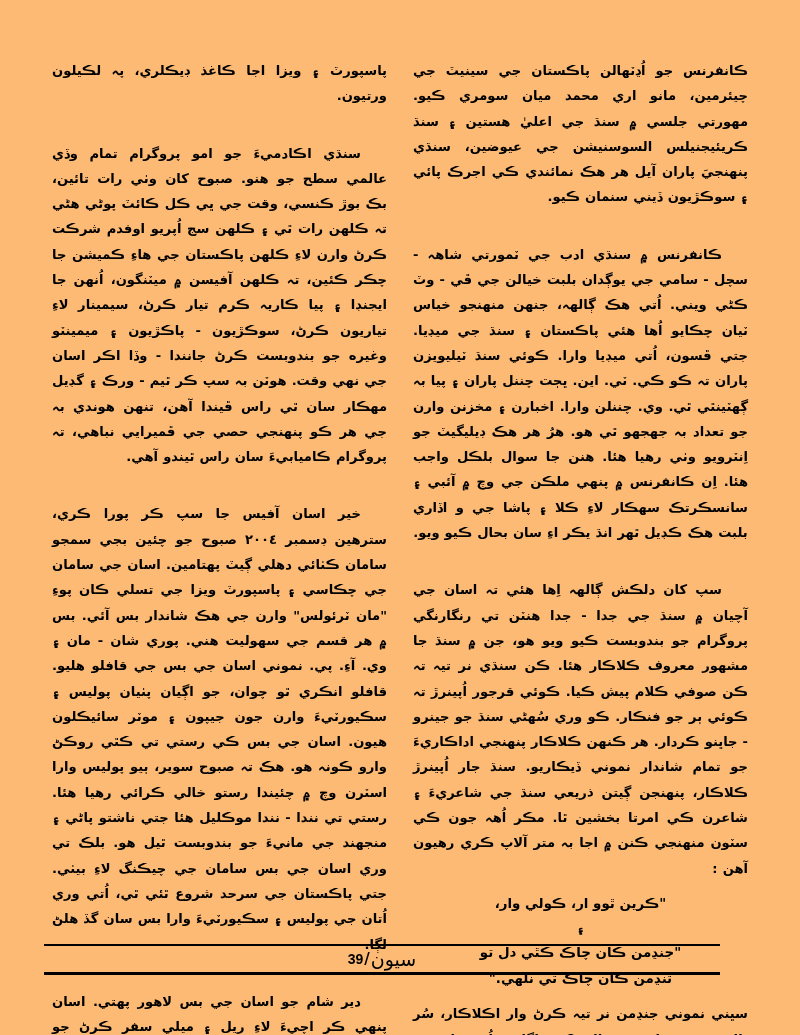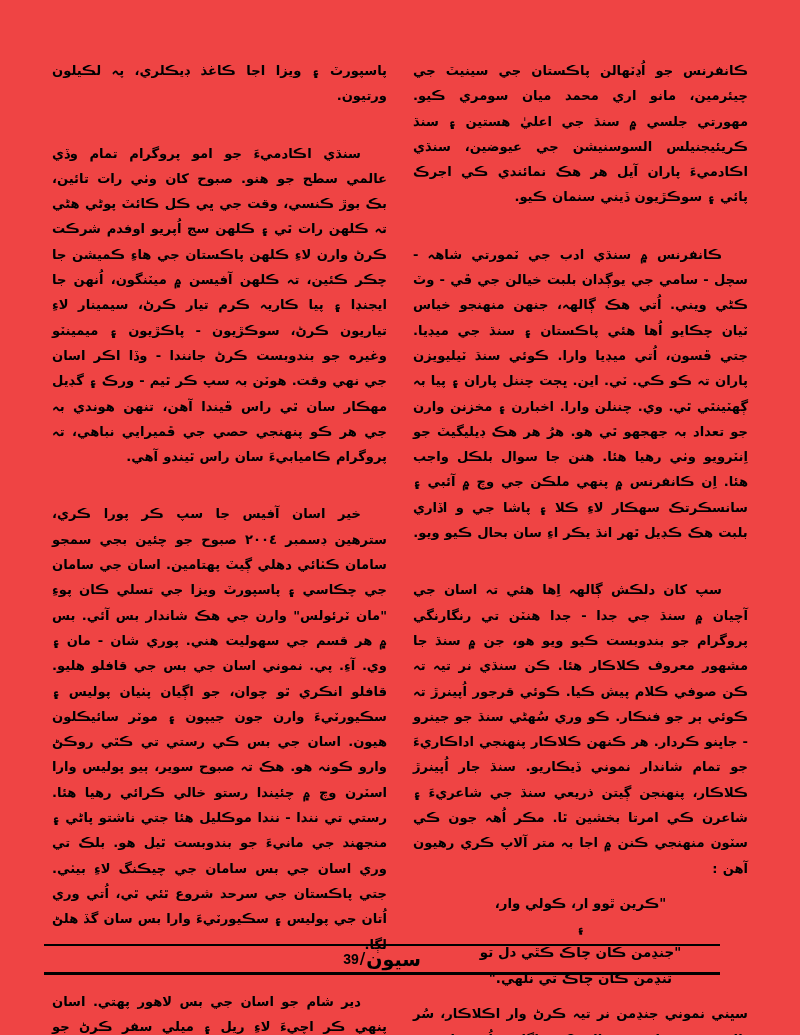--- a/index.html
+++ b/index.html
@@ -14,21 +14,21 @@
     position: relative;
     overflow: hidden;
     font-family: "DejaVu Sans", "Liberation Sans", sans-serif;
     color: #000000;
   }
 
   
   .page {
     position: absolute;
     inset: 0;
-    background: #ef4444;
+    background: #fdba74;
   }
 
   .content-area {
     position: absolute;
     left: 52px;
     top: 58px;
     width: 696px;
     height: 872px;
   }
 
@@ -109,21 +109,21 @@
   }
   .footer .pagebar {
     height: 26px;
     display: flex;
     align-items: center;
     justify-content: center;
     direction: rtl;
   }
   .footer .page-label {
     font-size: 19px;
-    font-weight: 700;
+    font-weight: 400;
     line-height: 1;
     font-family: "DejaVu Sans", "Liberation Sans", sans-serif;
     white-space: nowrap;
   }
   .footer .page-number {
     font-size: 14px;
     font-weight: 700;
     direction: ltr;
     display: inline-block;
     font-family: "Liberation Sans", sans-serif;
@@ -145,21 +145,21 @@
 
       <div class="col">
         <p class="para last-right">پاسپورٽ ۽ ويزا اجا ڪاغذ ڊيڪلري، پہ لڪيلون ورتيون.</p>
         <p class="para indent last-right">سنڌي اڪادميءَ جو امو پروگرام تمام وڏي عالمي سطح جو هنو. صبوح کان وٺي رات تائين، بڪ بوڙ ڪنسي، وقت جي ڀي ڪل ڪائٽ پوڻي هڻي تہ ڪلهن رات ٿي ۽ ڪلهن سج اُپريو اوفدم شرڪت ڪرڻ وارن لاءِ ڪلهن پاڪستان جي هاءِ ڪميشن جا چڪر ڪئين، تہ ڪلهن آفيسن ۾ ميٽنگون، اُنهن جا ايجنڊا ۽ پيا ڪاريہ ڪرم تيار ڪرڻ، سيمينار لاءِ تياريون ڪرڻ، سوڪڙيون - پاڪڙيون ۽ ميمينٽو وغيره جو بندوبست ڪرڻ جانندا - وڏا اڪر اسان جي نهي وقت. هوٽن بہ سپ ڪر ٿيم - ورڪ ۽ گڊيل مهڪار سان ٿي راس ڦيندا آهن، تنهن هوندي بہ جي هر ڪو پنهنجي حصي جي ڦميرايي نباهي، تہ پروگرام ڪاميابيءَ سان راس ٿيندو آهي.</p>
         <p class="para indent last-right">خير اسان آفيس جا سپ ڪر پورا ڪري، سترهين ڊسمبر ٢٠٠٤ صبوح جو چئين بجي سمجو سامان ڪٺائي دهلي ڳيٽ پهتامين. اسان جي سامان جي چڪاسي ۽ پاسپورٽ ويزا جي تسلي ڪان پوءِ "مان ٽرئولس" وارن جي هڪ شاندار بس آئي. بس ۾ هر قسم جي سهوليت هني. پوري شان - مان ۽ وي. آءِ. پي. نموني اسان جي بس جي قافلو هليو. قافلو انڪري ٿو چوان، جو اڳيان پٺيان پوليس ۽ سڪيورٽيءَ وارن جون جيپون ۽ موٽر سائيڪلون هيون. اسان جي بس ڪي رستي تي ڪٿي روڪڻ وارو ڪونہ هو. هڪ تہ صبوح سوير، ٻيو پوليس وارا اسٽرن وچ ۾ چئيندا رستو خالي ڪرائي رهيا هئا. رستي تي نندا - نندا موڪليل هئا جتي ناشتو پاڻي ۽ منجهند جي مانيءَ جو بندوبست ٿيل هو. بلڪ تي وري اسان جي بس سامان جي چيڪنگ لاءِ بيٺي. جتي پاڪستان جي سرحد شروع ٿئي ٿي، اُتي وري اُتان جي پوليس ۽ سڪيورٽيءَ وارا بس سان گڏ هلڻ لڳا.</p>
         <p class="para indent last-right">دير شام جو اسان جي بس لاهور پهتي. اسان پنهي ڪر اچيءَ لاءِ ريل ۽ ميلي سفر ڪرڻ جو فيصلو ڪيو. لاهور اسٽيشن تي پهچي، ٽڪيٽ ڪائونٽر تي رزرويشن لاءِ پڇا ڪئي. سڀڪي پر شٽلچار و اري بيماري اُتي بہ ڦهليل هئي. بنا رزرويشن جي پنڄويهن ڪلاڪن جو سفر، اسان لاءِ مشڪل هو. او چتو هڪ ايجنٽ ملي ويو، جنهن پورو بندوبست ڪري ڦو.</p>
 
       </div>
 
       <div class="col">
-        <p class="para last-right">ڪانفرنس جو اُڍٽهالن پاڪستان جي سينيٽ جي چيئرمين، مانو اري محمد ميان سومري ڪيو. مهورتي جلسي ۾ سنڌ جي اعليٰ هستين ۽ سنڌ ڪريئيجنيلس السوسنيشن جي عيوضين، سنڌي اڪادميءَ پاران آيل هر هڪ نمائندي ڪي اجرڪ پائي ۽ سوڪڙيون ڏيني سنمان ڪيو.</p>
+        <p class="para last-right">ڪانفرنس جو اُڍٽهالن پاڪستان جي سينيٽ جي چيئرمين، مانو اري محمد ميان سومري ڪيو. مهورتي جلسي ۾ سنڌ جي اعليٰ هستين ۽ سنڌ ڪريئيجنيلس السوسنيشن جي عيوضين، سنڌي پنهنجيَ پاران آيل هر هڪ نمائندي ڪي اجرڪ پائي ۽ سوڪڙيون ڏيني سنمان ڪيو.</p>
         <p class="para indent last-center">ڪانفرنس ۾ سنڌي ادب جي ٽمورتي شاهہ - سچل - سامي جي يوڳدان بلبت خيالن جي ڦي - وٽ ڪڻي ويني. اُتي هڪ ڳالهہ، جنهن منهنجو خياس ٽيان چڪايو اُها هئي پاڪستان ۽ سنڌ جي ميڊيا. جتي ڦسون، اُتي ميڊيا وارا. ڪوئي سنڌ ٽيليويزن پاران تہ ڪو ڪي. ٽي. اين. ڀڄت چننل پاران ۽ پيا بہ ڳهٽينٿي ٿي. وي. چننلن وارا. اخبارن ۽ مخزنن وارن جو تعداد بہ جهجهو ٿي هو. هرُ هر هڪ ڊيليگيٽ جو اِنٽرويو وٺي رهيا هئا. هنن جا سوال بلڪل واجب هئا. اِن ڪانفرنس ۾ پنهي ملڪن جي وچ ۾ آئبي ۽ سانسڪرتڪ سهڪار لاءِ ڪلا ۽ پاشا جي و اڏاري بلبت هڪ ڪڊيل ٿهر انڌ يڪر اءِ سان بحال ڪيو ويو.</p>
         <p class="para indent last-right">سپ کان دلڪش ڳالهہ اِها هئي تہ اسان جي آچيان ۾ سنڌ جي جدا - جدا هنٽن تي رنگارنگي پروگرام جو بندوبست ڪيو ويو هو، جن ۾ سنڌ جا مشهور معروف ڪلاڪار هئا. ڪن سنڌي نر تيہ تہ ڪن صوفي ڪلام پيش ڪيا. ڪوئي قرجور اُپينرڙ تہ ڪوئي ٻر جو فنڪار. ڪو وري سُهڻي سنڌ جو جينرو - جاڀنو ڪردار. هر ڪنهن ڪلاڪار پنهنجي اداڪاريءَ جو تمام شاندار نموني ڏيڪاريو. سنڌ جار اُپينرڙ ڪلاڪار، پنهنجن ڳيتن ذريعي سنڌ جي شاعريءَ ۽ شاعرن ڪي امرتا بخشين ٿا. مڪر اُهہ جون ڪي سٽون منهنجي ڪنن ۾ اجا بہ متر آلاپ ڪري رهيون آهن :</p>
 
         <div class="verse-block">
           <span class="verse-line">"ڪرين ٿوو ار، ڪولي وار،</span>
           <span class="verse-sep">۽</span>
           <span class="verse-line">"جنڍمن ڪان چاڪ ڪٿي دل تو</span>
           <span class="verse-line">تنڍمن ڪان چاڪ ٿي نلهي."</span>
         </div>
 

